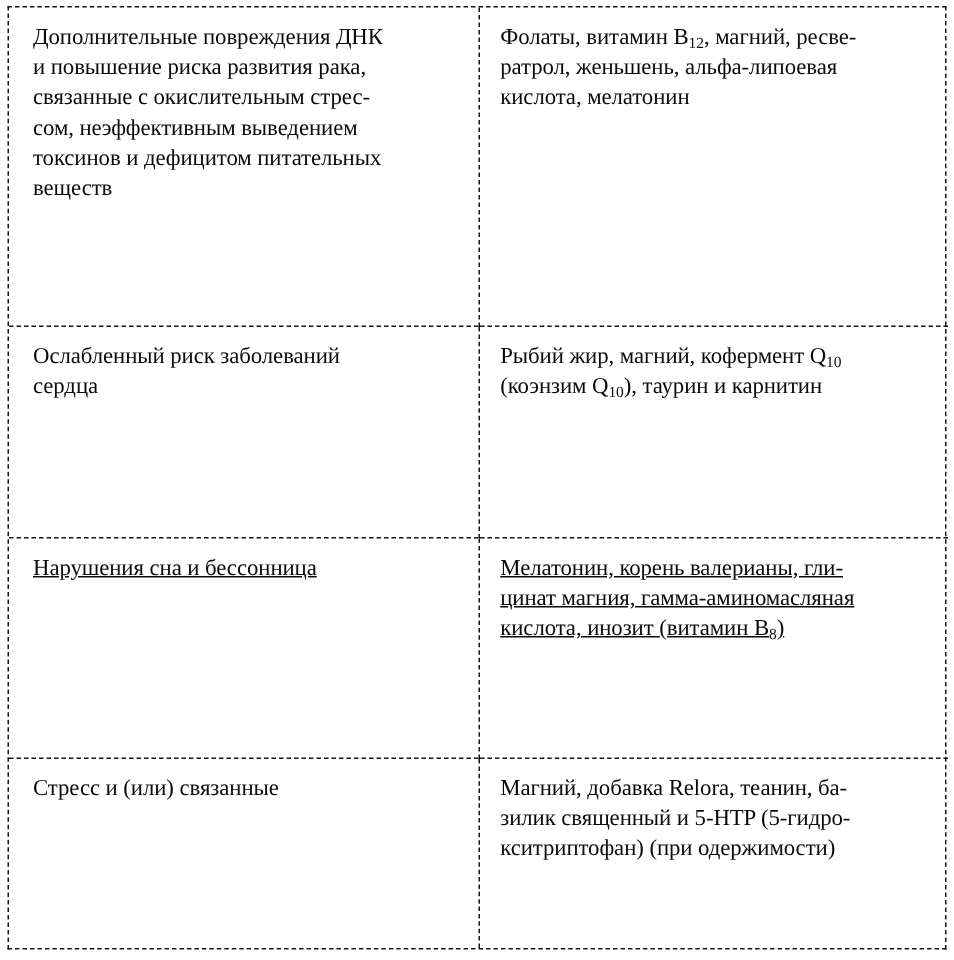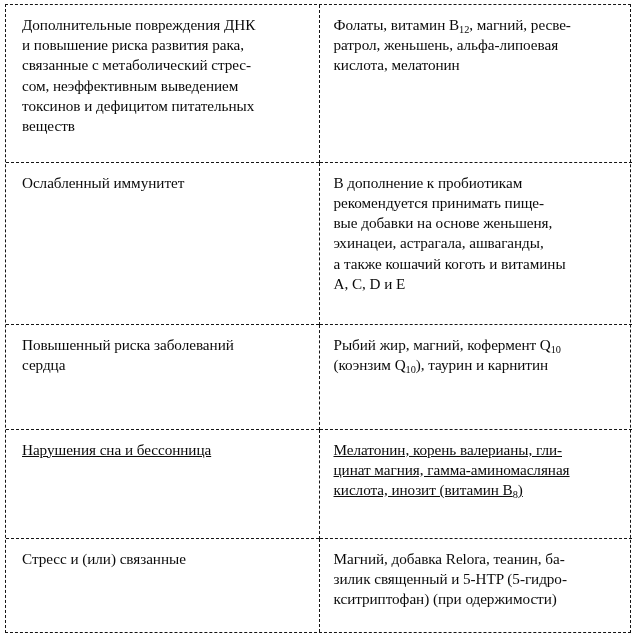--- a/index.html
+++ b/index.html
@@ -84,43 +84,35 @@
 <body>
 
 <div class="table-wrap">
   <table class="rec-table">
     <tbody>
 
       <tr class="r1">
         <td class="col-left">
           <div class="cell-text">Дополнительные повреждения ДНК
 и повышение риска развития рака,
-связанные с метаболический стрес-
+связанные с окислительным стрес-
 сом, неэффективным выведением
 токсинов и дефицитом питательных
 веществ</div>
         </td>
         <td class="col-right">
           <div class="cell-text">Фолаты, витамин B<sub>12</sub>, магний, ресве-<br>ратрол, женьшень, альфа-липоевая<br>кислота, мелатонин</div>
         </td>
       </tr>
 
-      <tr class="r2">
-        <td class="col-left">
-          <div class="cell-text">Ослабленный иммунитет</div>
-        </td>
-        <td class="col-right">
-          <div class="cell-text">В дополнение к пробиотикам<br>рекомендуется принимать пище-<br>вые добавки на основе женьшеня,<br>эхинацеи, астрагала, ашваганды,<br>а также кошачий коготь и витамины<br>A, C, D и E</div>
-        </td>
-      </tr>
 
 
       <tr class="r4">
         <td class="col-left">
-          <div class="cell-text">Повышенный риска заболеваний
+          <div class="cell-text">Ослабленный риск заболеваний
 сердца</div>
         </td>
         <td class="col-right">
           <div class="cell-text">Рыбий жир, магний, кофермент Q<sub>10</sub><br>(коэнзим Q<sub>10</sub>), таурин и карнитин</div>
         </td>
       </tr>
 
       <tr class="r5">
         <td class="col-left">
           <div class="cell-text">Нарушения сна и бессонница</div>

